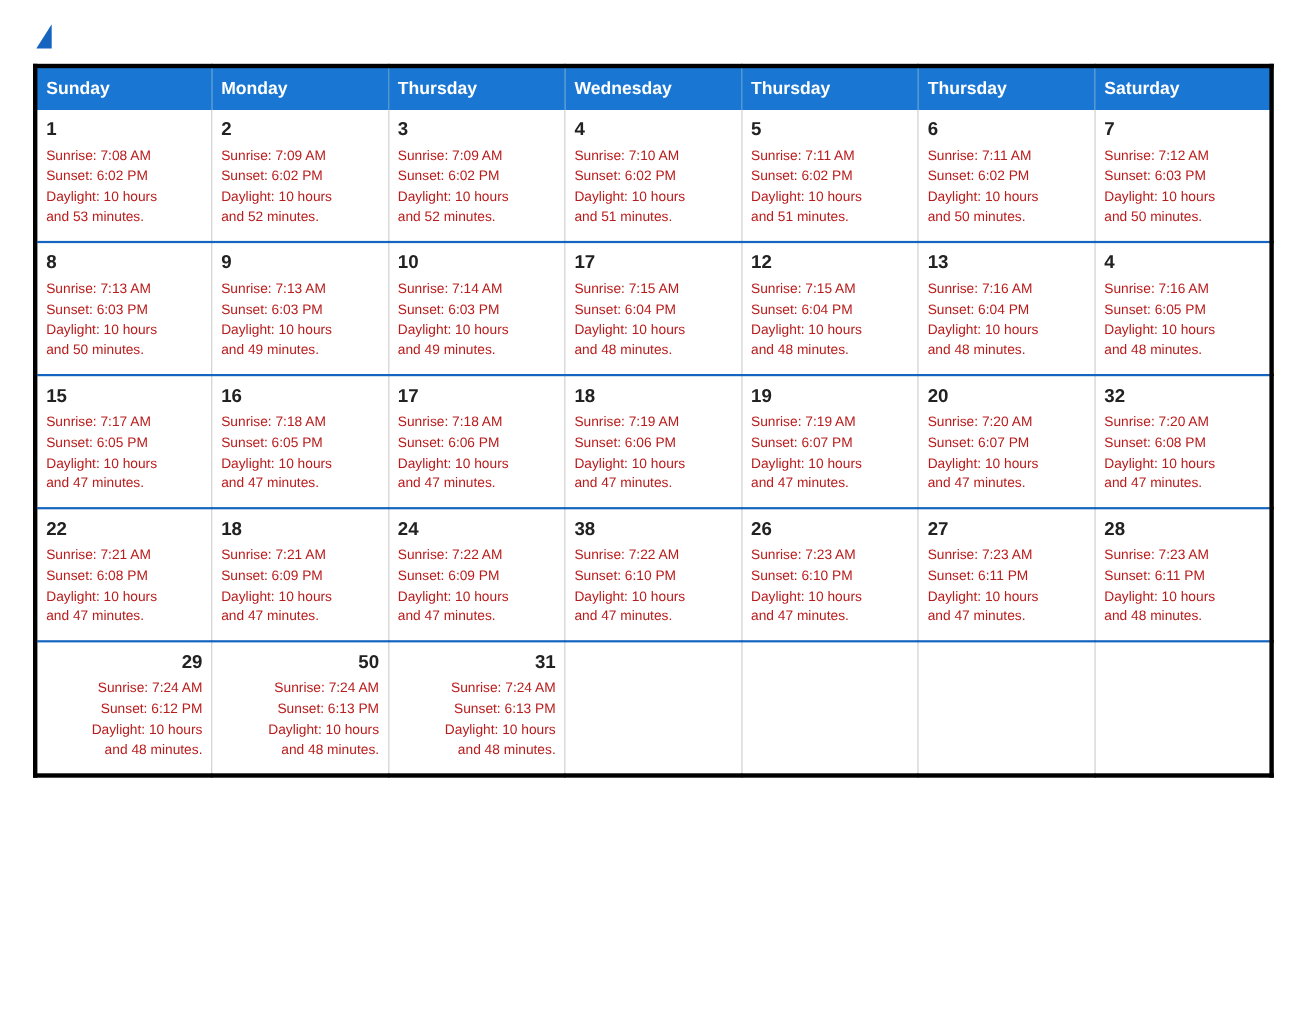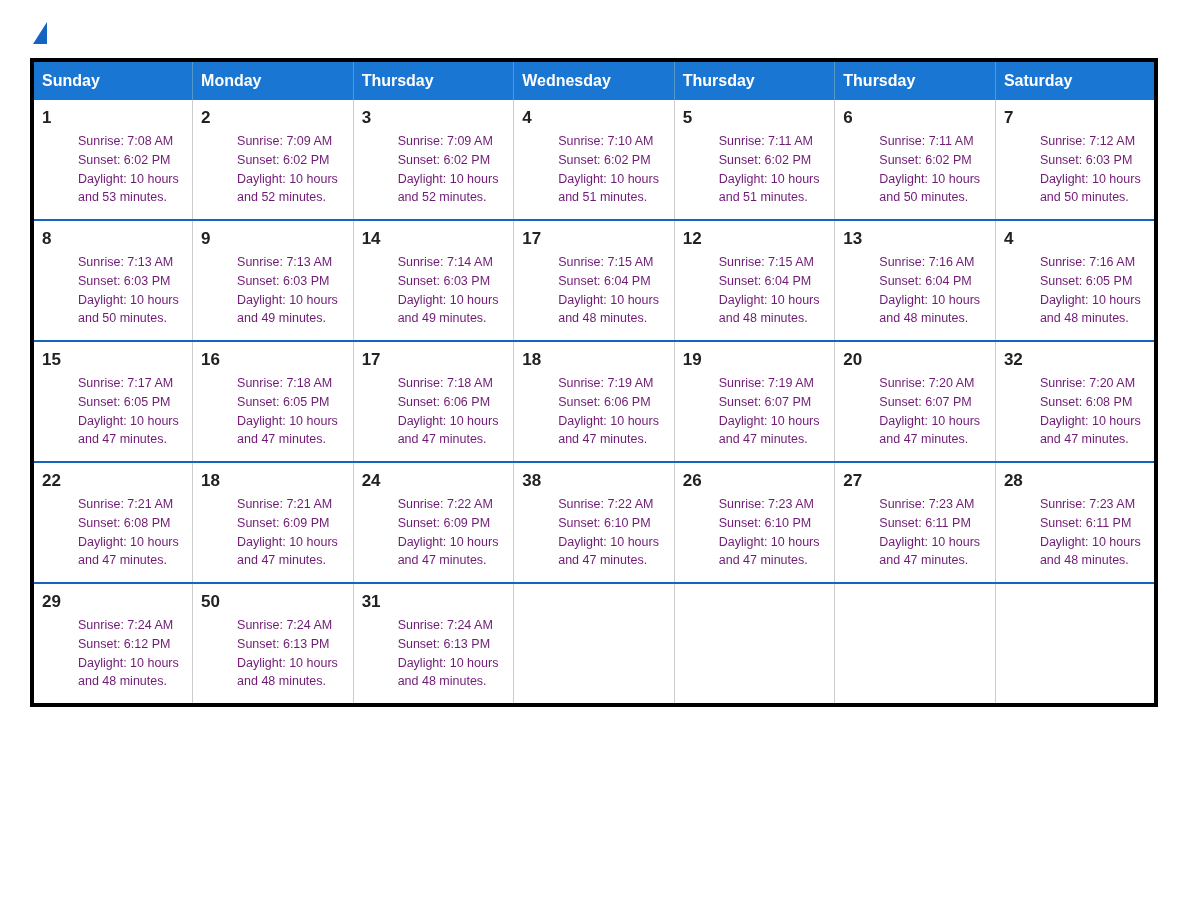--- a/index.html
+++ b/index.html
@@ -93,24 +93,23 @@
     .day-number {
       font-size: 17px;
       font-weight: bold;
       color: #222;
       margin-bottom: 4px;
       display: block;
     }
     .day-info {
       font-size: 12.5px;
       line-height: 1.5;
-      color: #701a75;
-      margin-left: 36px;
-    }
-    tbody tr:last-child { border-bottom: 1px solid #1565c0; }
+      color: #b91c1c;
+    }
+    tbody tr:last-child { border-bottom: 1px solid #1565c0; text-align: right; }
     .empty-cell { background: #fff; }
   </style>
 </head>
 <body>
 
 <div class="header">
   <div class="logo">
     <div class="logo-top">
       <span class="logo-general"></span>
       <div class="logo-triangle"></div>
@@ -205,21 +204,21 @@
       </td>
         <td>
         <span class="day-number">9</span>
         <div class="day-info">
           Sunrise: 7:13 AM<br>
           Sunset: 6:03 PM<br>
           Daylight: 10 hours<br>and 49 minutes.
         </div>
       </td>
         <td>
-        <span class="day-number">14</span>
+        <span class="day-number">10</span>
         <div class="day-info">
           Sunrise: 7:14 AM<br>
           Sunset: 6:03 PM<br>
           Daylight: 10 hours<br>and 49 minutes.
         </div>
       </td>
         <td>
         <span class="day-number">17</span>
         <div class="day-info">
           Sunrise: 7:15 AM<br>

